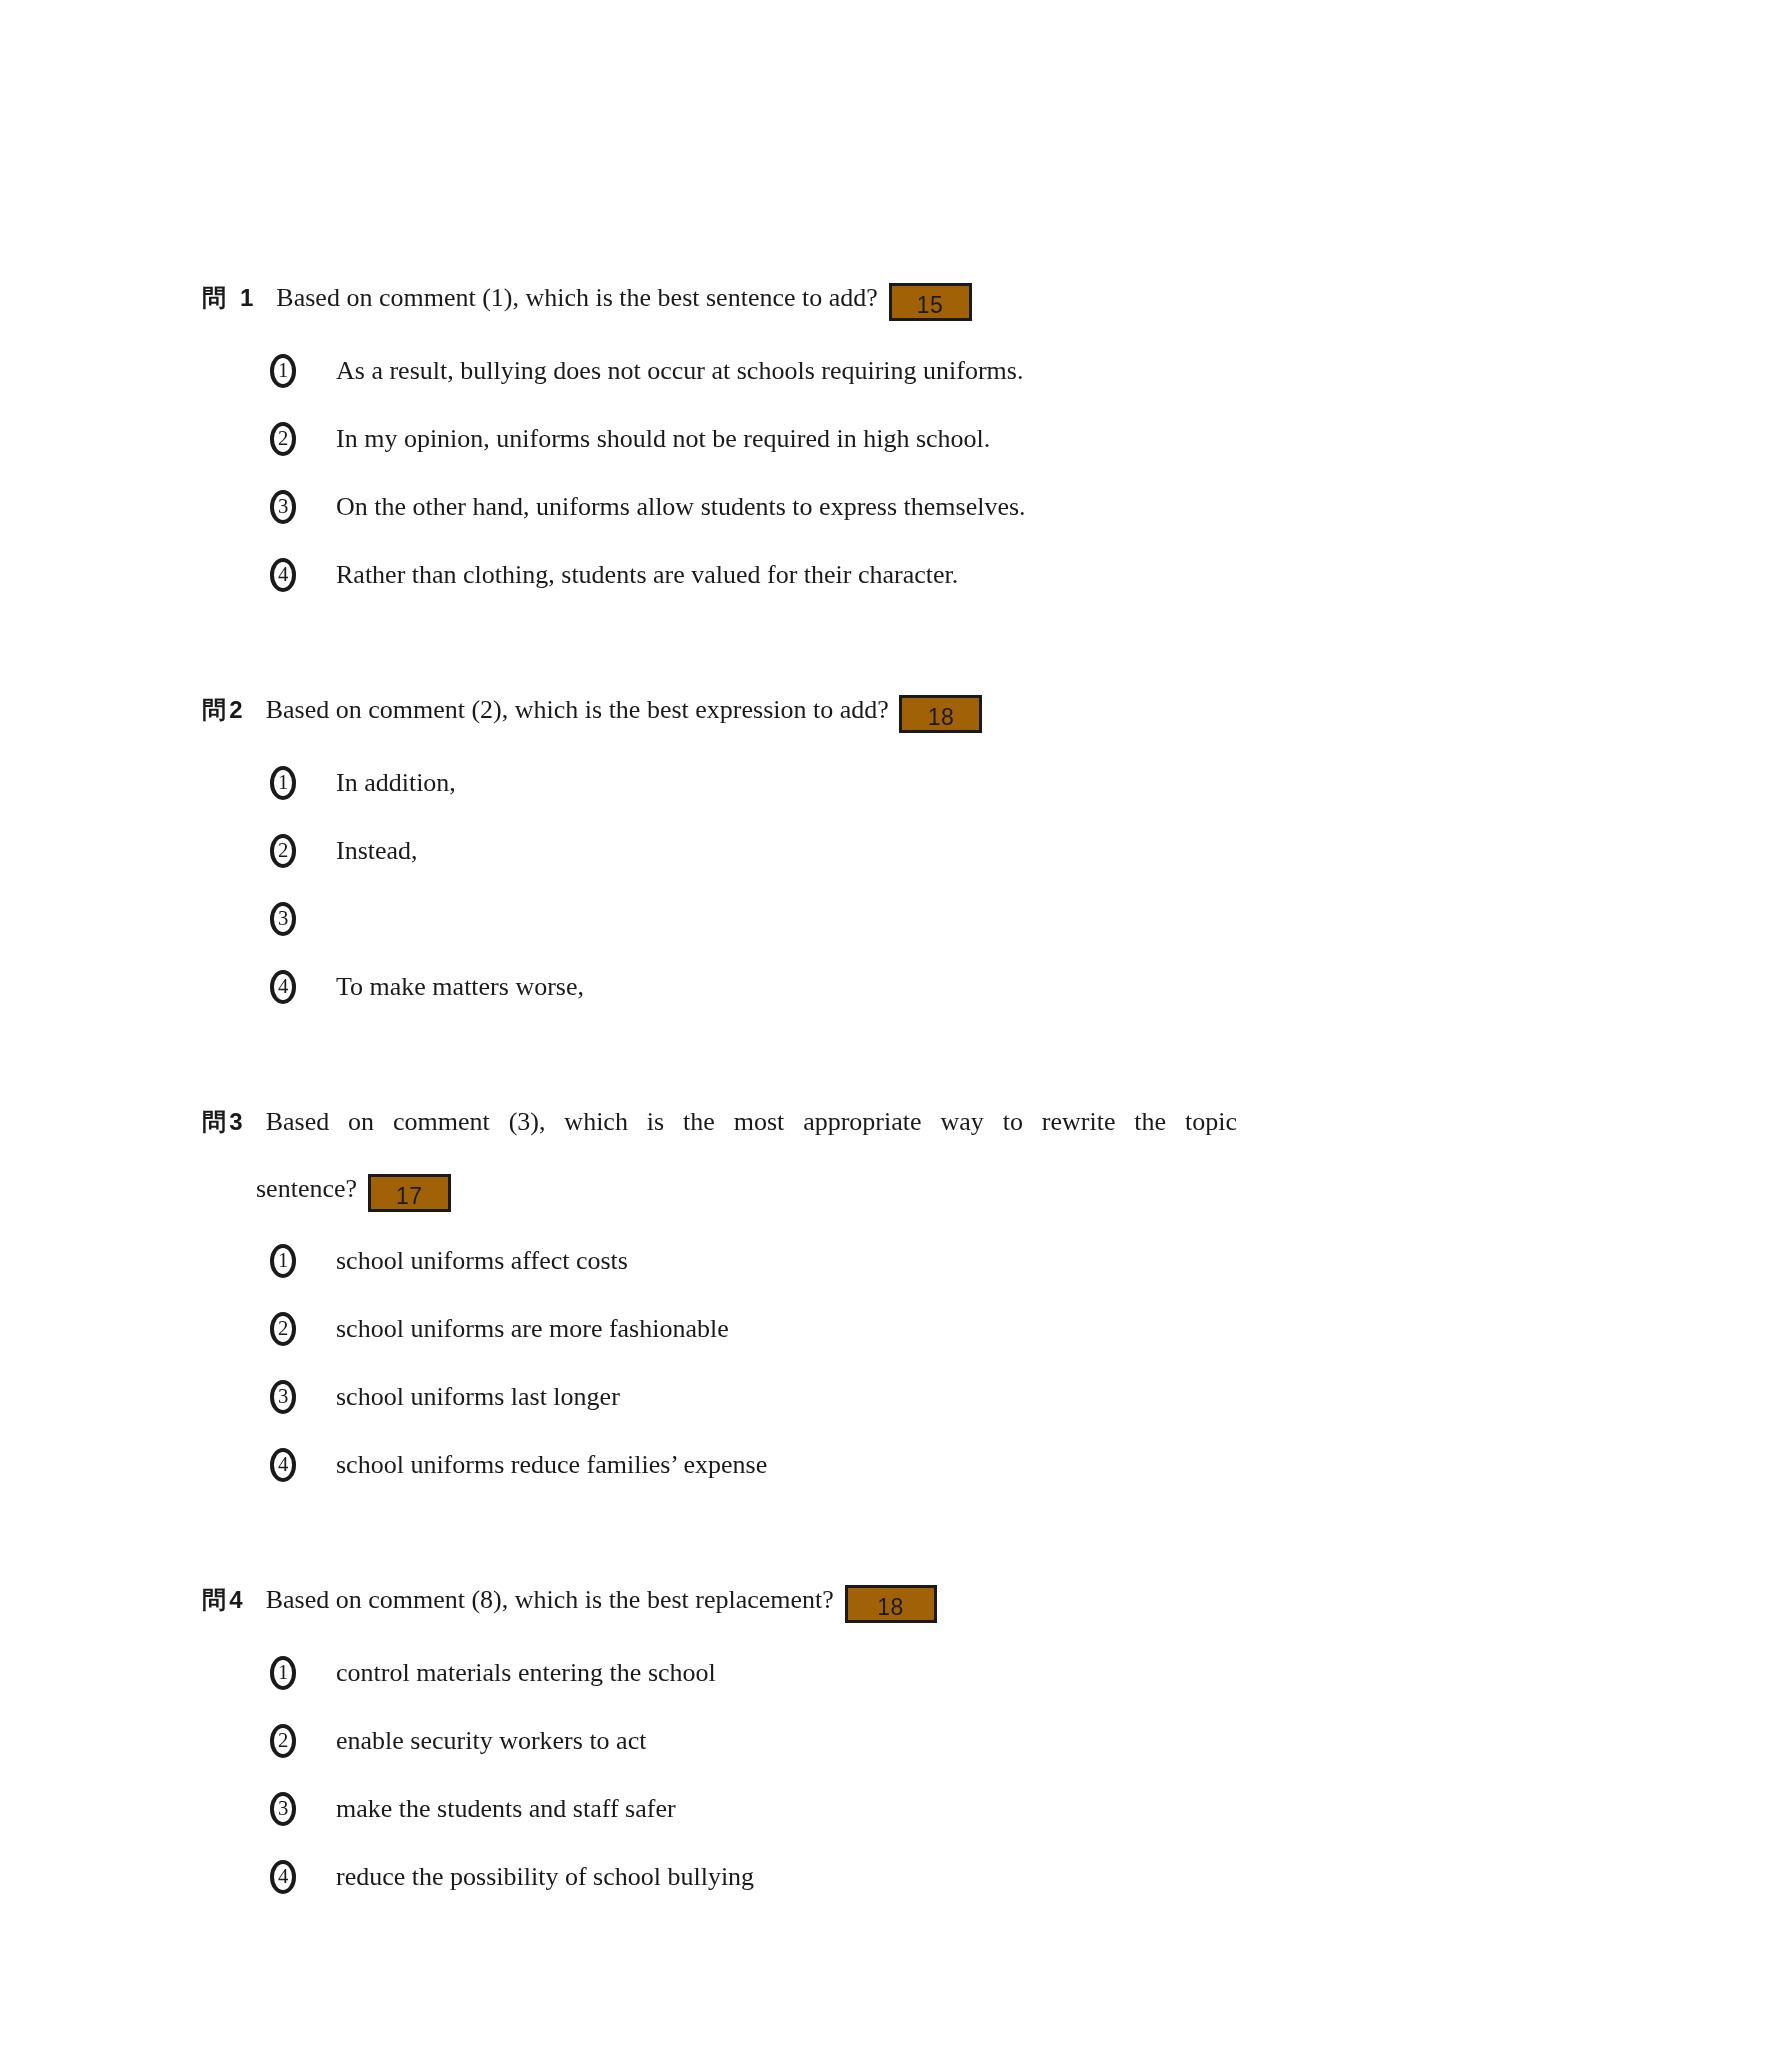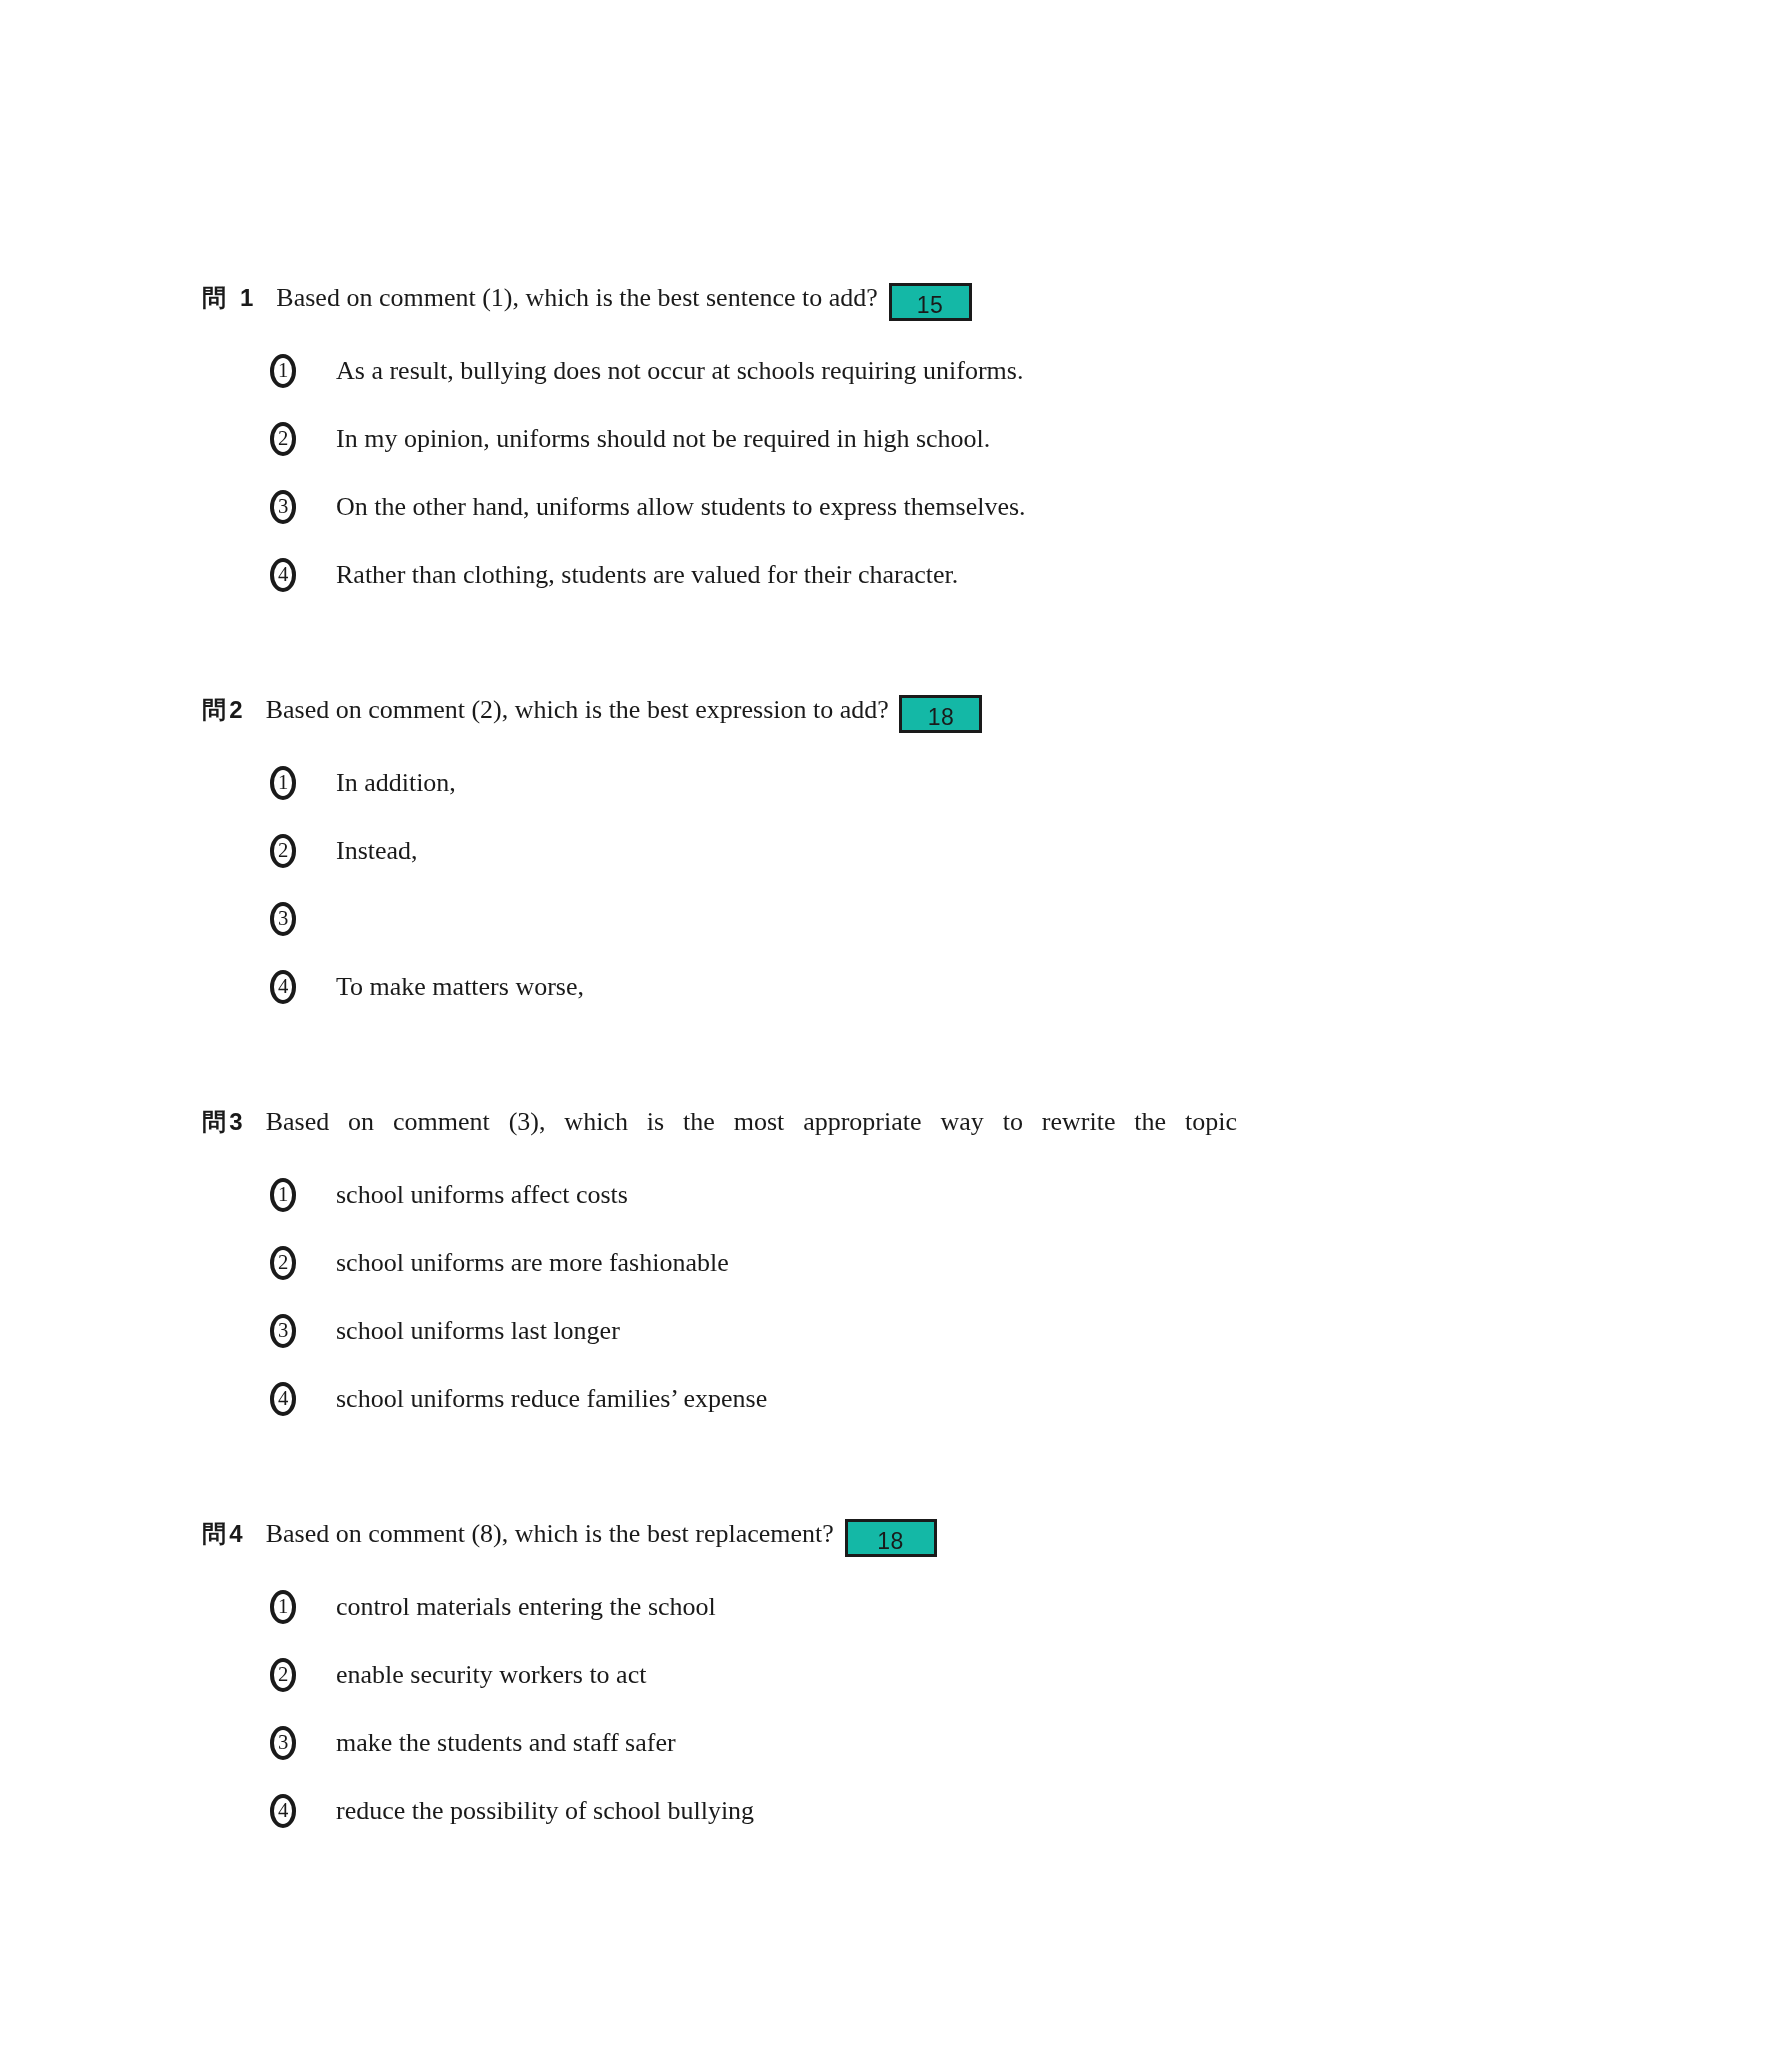--- a/index.html
+++ b/index.html
@@ -64,21 +64,21 @@
 
   
   .ans-box {
     display: inline-block;
     vertical-align: -7.4px;
     box-sizing: border-box;
     min-width: 83px;
     height: 38px;
     line-height: 38px;
     border: 3.7px solid #1a1a1a;
-    background: #14b8a6;
+    background: #a16207;
     text-align: center;
     font-family: "Liberation Sans", "DejaVu Sans", sans-serif;
     font-size: 23px;
     letter-spacing: 0.4px;
     margin-left: 10.7px;
     margin-right: 7px;
     color: #1a1a1a;
   }
   .ans-box.wide { min-width: 92px; }
 
@@ -193,20 +193,23 @@
             </span>
           <span class="opt-text">To make matters worse,</span>
         </div>
       </div>
     </div>
 
     <div class="question-block" style="margin-top:54px;">
       <div class="q-heading wrap">
         <span class="q-label"><span class="kanji">問</span><span class="q-gap-narrow"></span><span class="num">3</span></span><span class="q-sep"></span><span class="q-text" style="word-spacing:12.4px;">Based on comment (3), which is the most appropriate way to rewrite the topic</span>
       </div>
+      <div class="second-line" style="margin-left:54px;">
+        <span class="q-text">sentence?</span><span class="ans-box">17</span>
+      </div>
       <div class="options" style="margin-top:18px;">
         <div class="option-row">
           <span class="opt-marker">
               <span class="circnum">1</span>
             </span>
           <span class="opt-text">school uniforms affect costs</span>
         </div>
         <div class="option-row">
           <span class="opt-marker">
               <span class="circnum">2</span>

